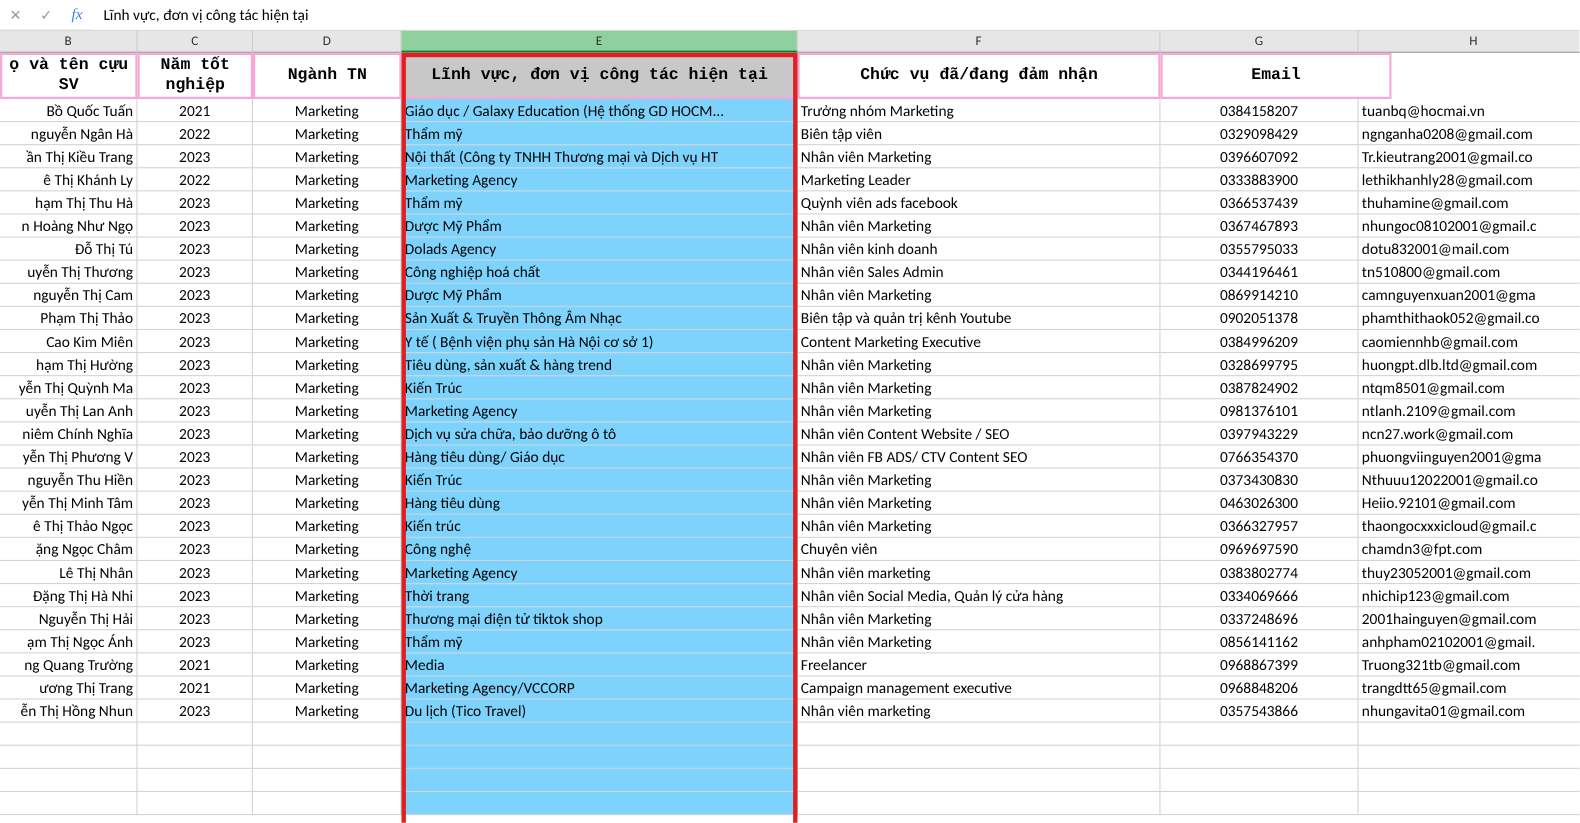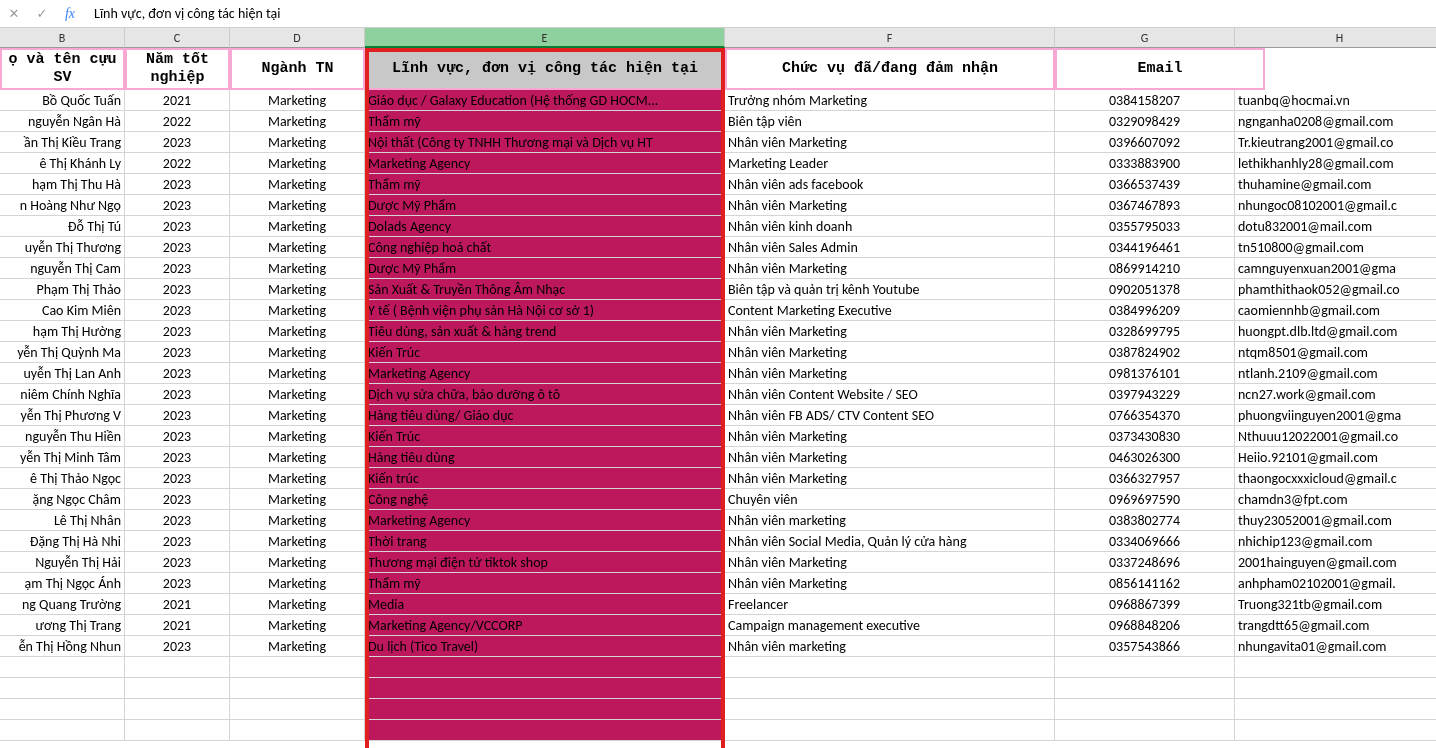--- a/index.html
+++ b/index.html
@@ -107,21 +107,21 @@
   .highlight-box {
     position: absolute;
     border: 4px solid #e02020;
     pointer-events: none;
     top: 20px;
     left: 365px;
     width: 360px;
     height: 722px;
   }
   .cell.sel-col {
-    background: #be185d;
+    background: #7dd3fc;
   }
   .header-row .cell.sel-col {
     background: #c8c8c8;
   }
 </style>
 </head>
 <body>
 
 <div class="formula-bar">
   <span class="fb-btn">✕</span>
@@ -183,21 +183,21 @@
         <div class="cell col-E sel-col">Marketing Agency</div>
         <div class="cell col-F">Marketing Leader</div>
         <div class="cell col-G center">0333883900</div>
         <div class="cell col-H">lethikhanhly28@gmail.com</div>
       </div>
       <div class="grid-row">
         <div class="cell col-B right">hạm Thị Thu Hà</div>
         <div class="cell col-C center">2023</div>
         <div class="cell col-D center">Marketing</div>
         <div class="cell col-E sel-col">Thẩm mỹ</div>
-        <div class="cell col-F">Nhân viên ads facebook</div>
+        <div class="cell col-F">Quỳnh viên ads facebook</div>
         <div class="cell col-G center">0366537439</div>
         <div class="cell col-H">thuhamine@gmail.com</div>
       </div>
       <div class="grid-row">
         <div class="cell col-B right">n Hoàng Như Ngọ</div>
         <div class="cell col-C center">2023</div>
         <div class="cell col-D center">Marketing</div>
         <div class="cell col-E sel-col">Dược Mỹ Phẩm</div>
         <div class="cell col-F">Nhân viên Marketing</div>
         <div class="cell col-G center">0367467893</div>

